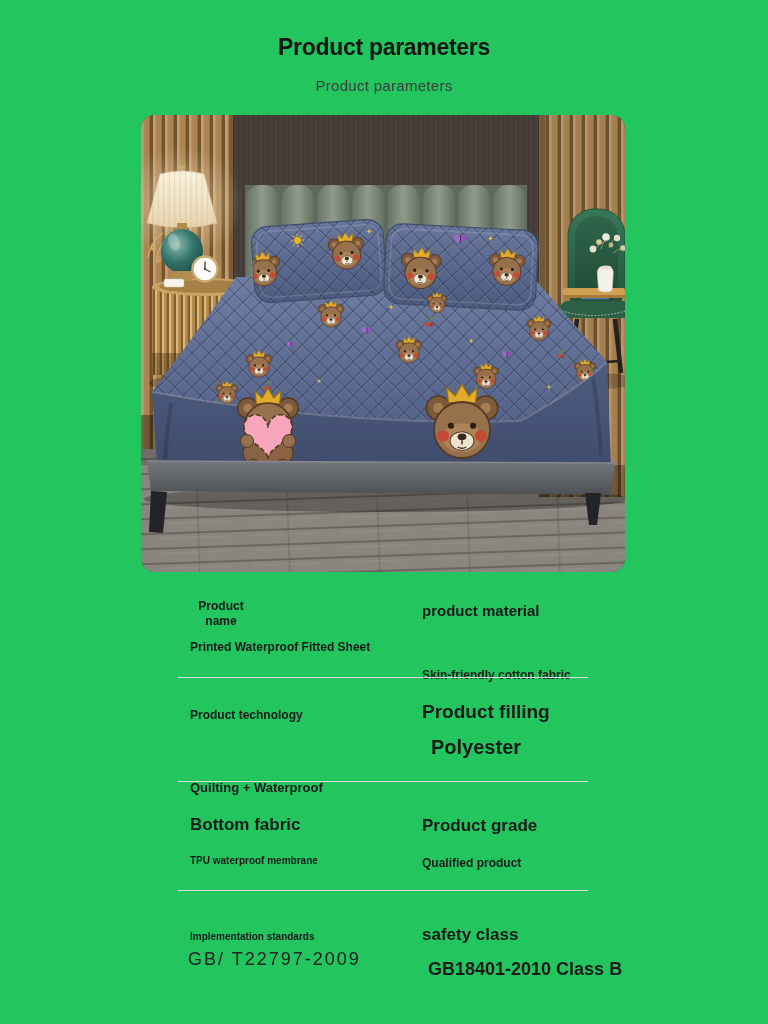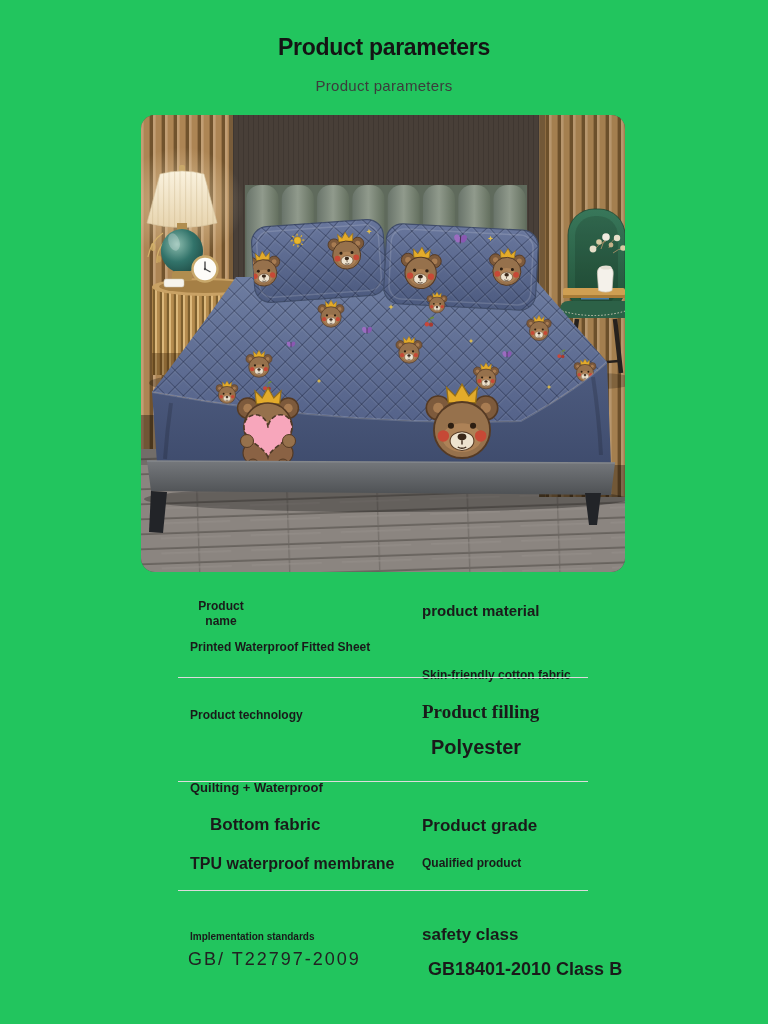--- a/index.html
+++ b/index.html
@@ -12,24 +12,24 @@
   .photo{position:absolute;left:141px;top:115px;width:484px;height:457px;
          border-radius:14px;overflow:hidden;background:#4a423a;}
   .cell{position:absolute;white-space:nowrap;font-weight:700;color:#1a1a1a;}
   .divider{position:absolute;left:178px;width:410px;height:1px;background:#dcdcdc;}
   .r1-ll{left:190px;top:599px;width:62px;font-size:12px;line-height:15px;text-align:center;white-space:normal;}
   .r1-lv{left:190px;top:640px;font-size:12px;}
   .r1-rl{left:422px;top:602px;font-size:15px;}
   .r1-rv{left:422px;top:640px;font-size:12px;margin-top:28px;}
   .r2-ll{left:190px;top:708px;font-size:12px;}
   .r2-lv{left:190px;top:780px;font-size:13px;}
-  .r2-rl{left:422px;top:701px;font-size:19px;font-family:Liberation Serif, serif;}
+  .r2-rl{left:422px;top:701px;font-size:19px;}
   .r2-rv{left:431px;top:736px;font-size:20px;}
-  .r3-ll{left:190px;top:815px;font-size:17px;margin-left:20px;}
-  .r3-lv{left:190px;top:855px;font-size:16px;}
+  .r3-ll{left:190px;top:815px;font-size:17px;}
+  .r3-lv{left:190px;top:855px;font-size:10px;}
   .r3-rl{left:422px;top:816px;font-size:17px;}
   .r3-rv{left:422px;top:856px;font-size:12px;}
   .r4-ll{left:190px;top:931px;font-size:10px;}
   .r4-lv{left:188px;top:949px;font-size:18px;font-weight:400;letter-spacing:2px;color:#222;}
   .r4-rl{left:422px;top:925px;font-size:17px;}
   .r4-rv{left:428px;top:959px;font-size:18px;}
 </style>
 </head>
 <body>
 

